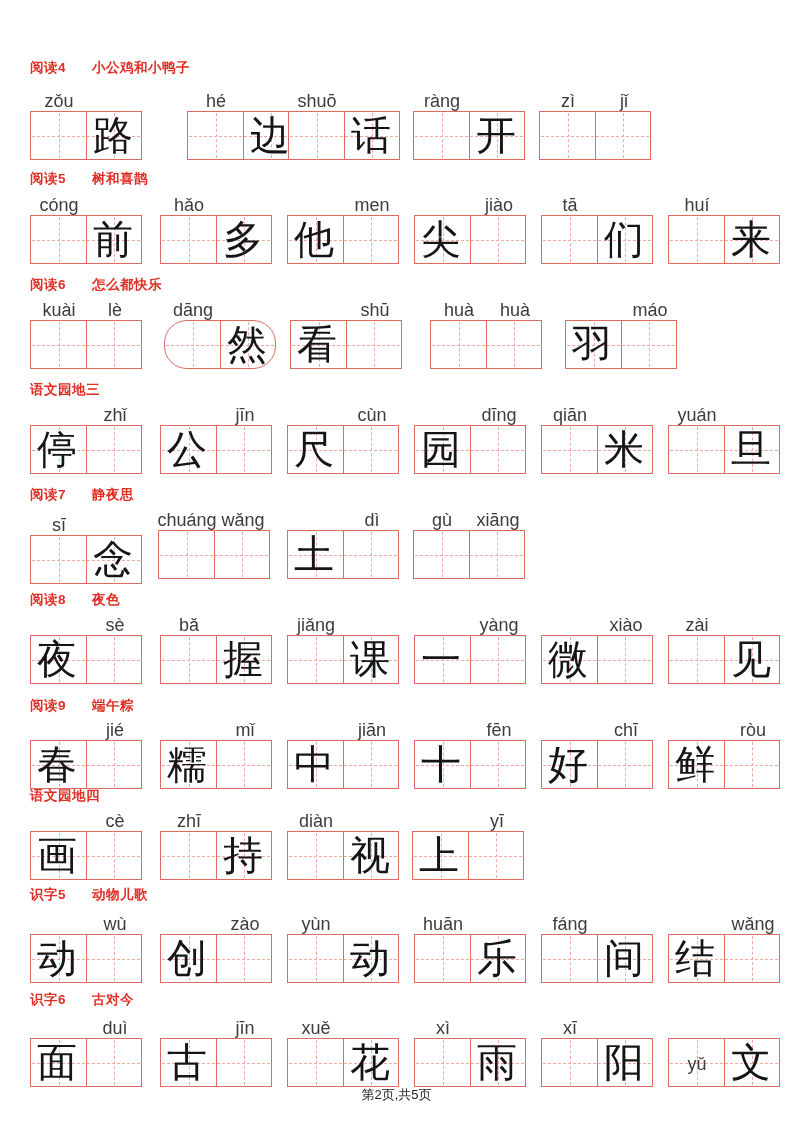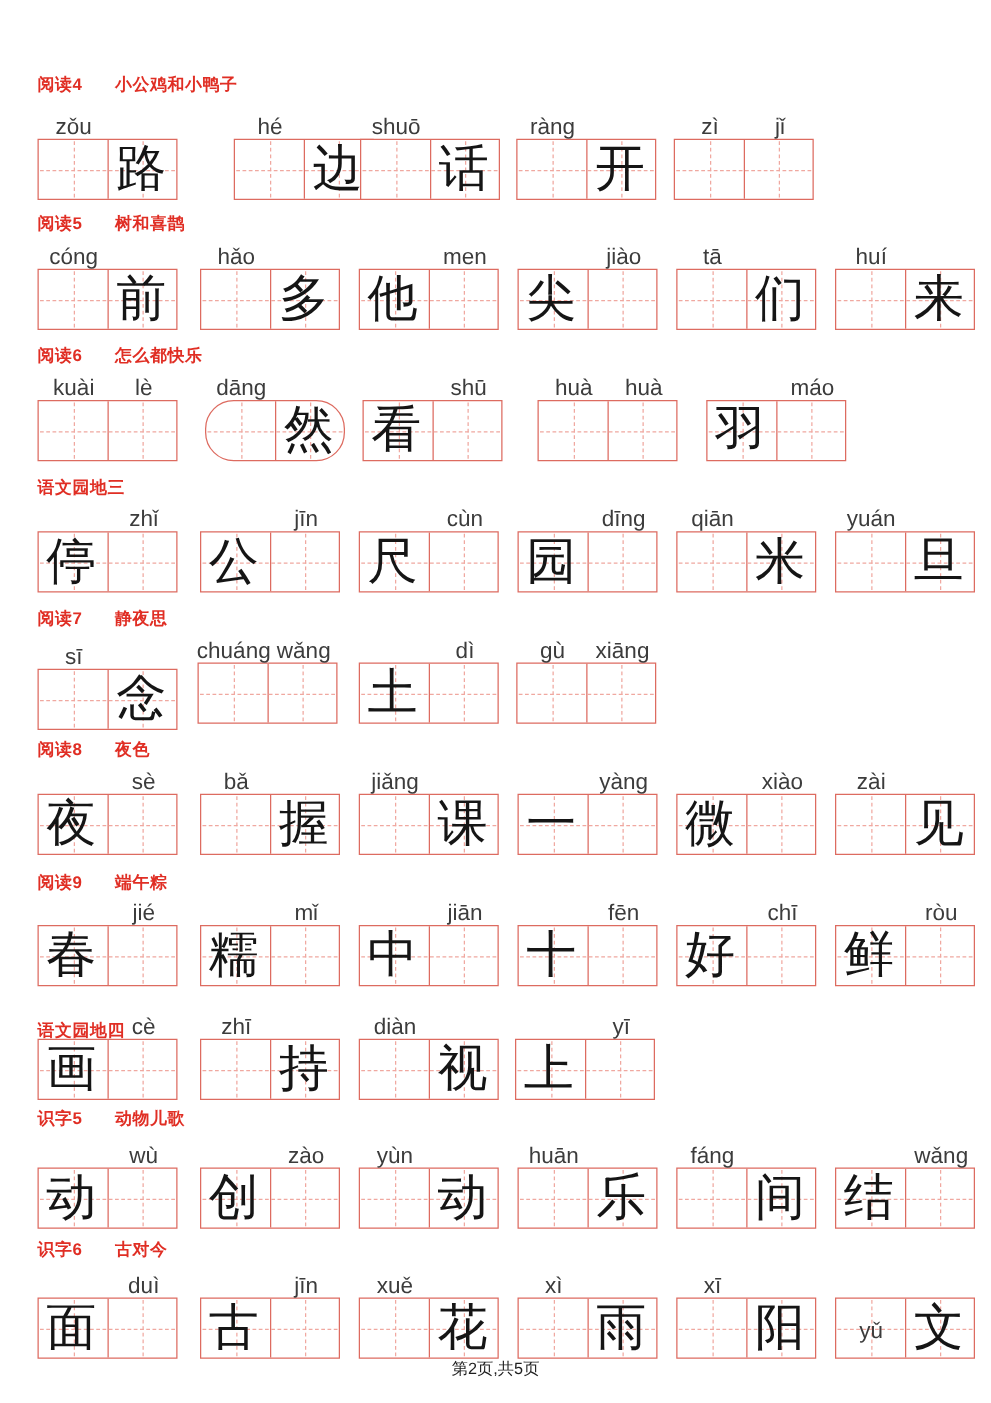--- a/index.html
+++ b/index.html
@@ -387,21 +387,21 @@
         <div class="tz-pinyin" style="left: 84px;">chī</div>
       </div>
       <div class="tz-group" style="left: 668px; top: 740px;">
         <div class="tz-divider"></div>
         <div class="tz-hmid"></div>
         <div class="tz-vdash q1"></div>
         <div class="tz-vdash q3"></div>
         <div class="tz-char c0">鲜</div>
         <div class="tz-pinyin" style="left: 84px;">ròu</div>
       </div>
-      <div class="section-header" style="left: 30px; top: 787px; margin-top: 29px;"><span>语文园地四</span></div>
+      <div class="section-header" style="left: 30px; top: 787px;"><span>语文园地四</span></div>
       <div class="tz-group" style="left: 30px; top: 831px;">
         <div class="tz-divider"></div>
         <div class="tz-hmid"></div>
         <div class="tz-vdash q1"></div>
         <div class="tz-vdash q3"></div>
         <div class="tz-char c0">画</div>
         <div class="tz-pinyin" style="left: 84px;">cè</div>
       </div>
       <div class="tz-group" style="left: 160px; top: 831px;">
         <div class="tz-divider"></div>

